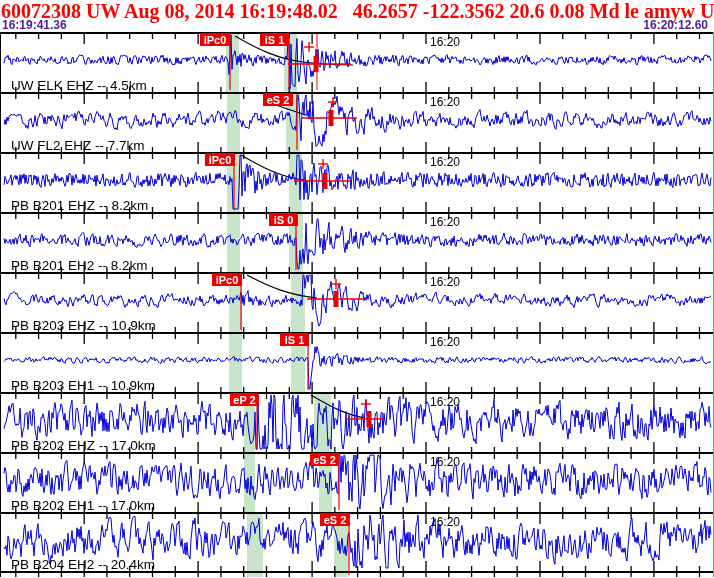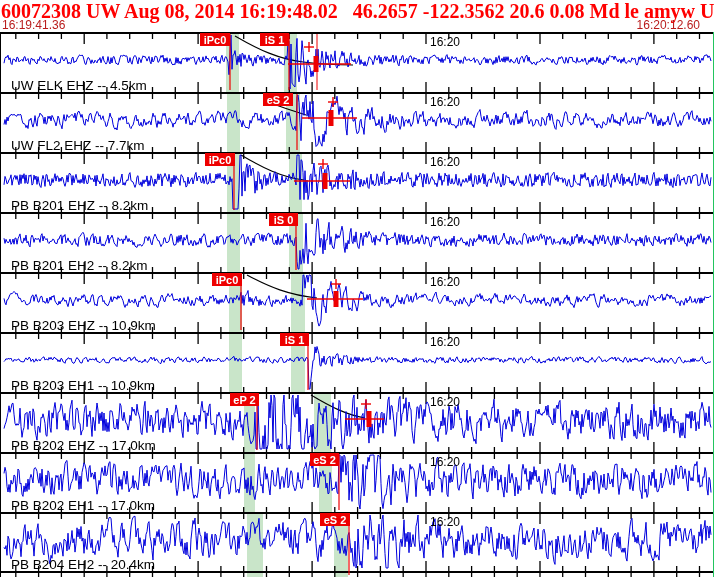--- a/index.html
+++ b/index.html
@@ -2,22 +2,22 @@
 <html><head>
 <meta charset="utf-8">
 <style>
   html,body{margin:0;padding:0;background:#888;}
   .screen{width:714px;height:578px;overflow:hidden;background:#fff;position:relative;
           font-family:"Liberation Sans",sans-serif;}
   .header{position:relative;height:32px;background:#fff;}
   .h1row{display:flex;justify-content:space-between;align-items:flex-start;
          padding:1px 4px 0 1px;color:#ff0000;white-space:pre;
          font-family:"Liberation Serif",serif;font-weight:bold;font-size:20px;line-height:20px;}
-  .trow{position:absolute;top:19px;left:0;right:12px;height:13px;color:#b91c1c;
-        font-weight:normal;font-size:12px;line-height:13px;}
+  .trow{position:absolute;top:19px;left:0;right:4px;height:13px;color:#4c1d95;
+        font-weight:bold;font-size:12px;line-height:13px;}
   .t0{position:absolute;left:2px;top:0;}
   .t1{position:absolute;right:2px;top:0;}
   .traces{position:relative;width:712px;border-left:1px solid #000;border-right:3px solid #22c55e;}
   .traces svg{display:block;}
 </style>
 </head>
 <body>
 
 <div class="screen">
   <div class="header">

